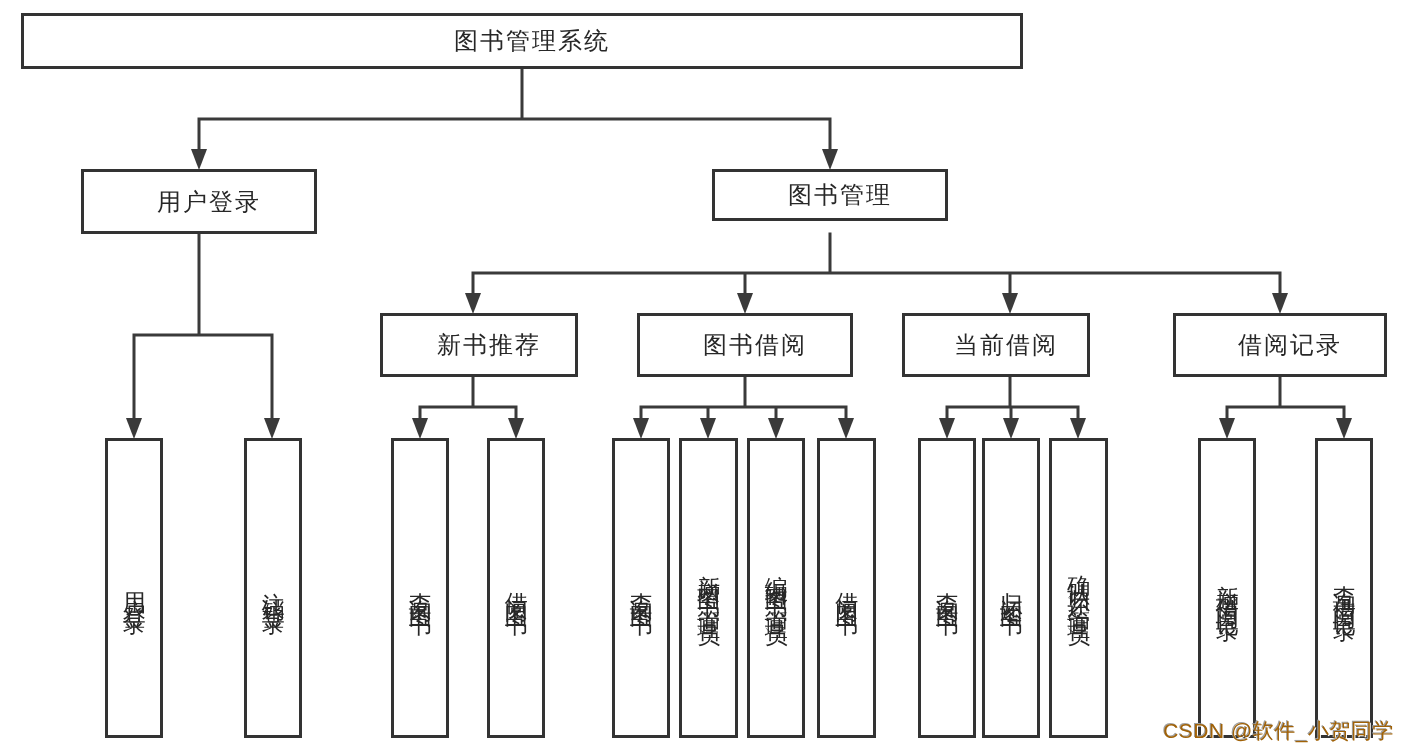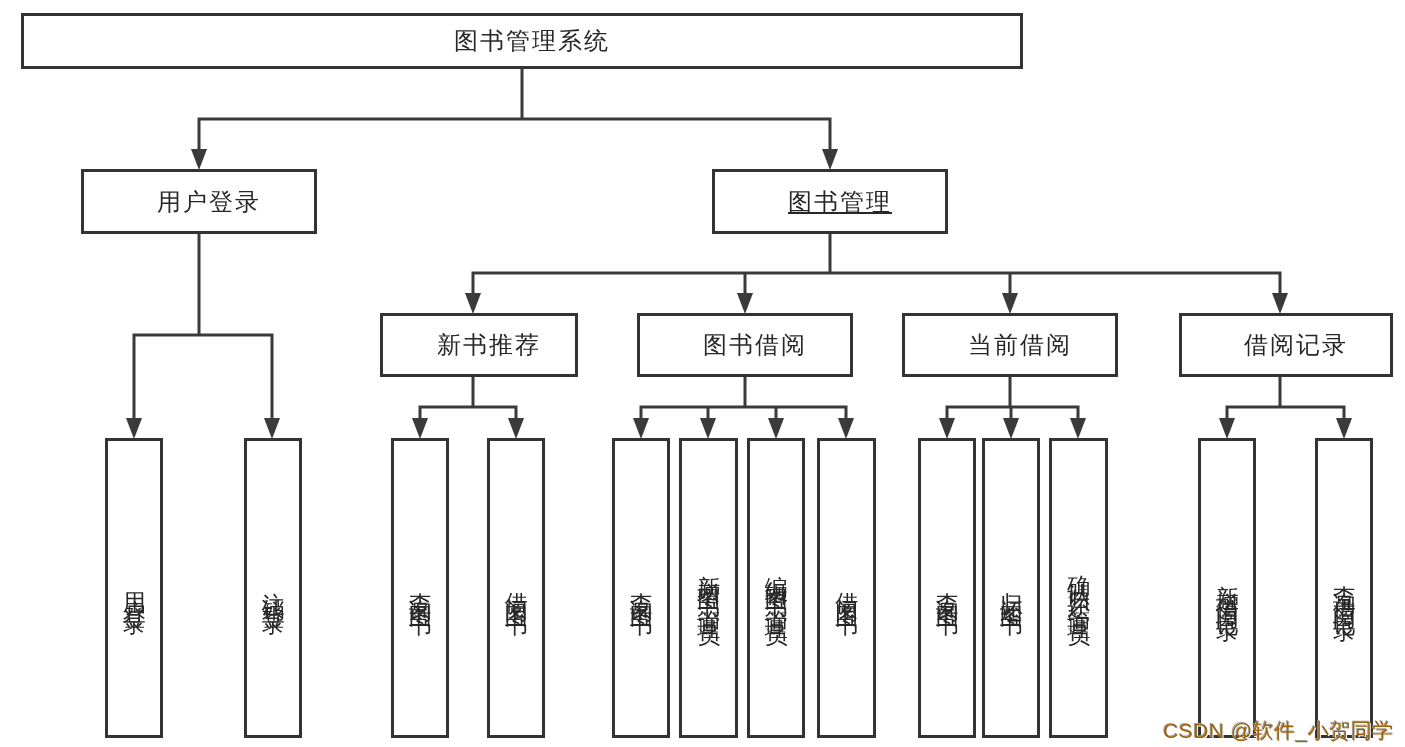--- a/index.html
+++ b/index.html
@@ -88,26 +88,26 @@
       <polygon points="1003,418 1019,418 1011,439"></polygon>
       <polygon points="1070,418 1086,418 1078,439"></polygon>
       <polygon points="1219,418 1235,418 1227,439"></polygon>
       <polygon points="1336,418 1352,418 1344,439"></polygon>
     </g>
   </svg>
 
   <div class="box h-box" style="left:21px; top:13px; width:1002px; height:56px;">图书管理系统</div>
 
   <div class="box h-box" style="left:81px; top:169px; width:236px; height:65px;">用户登录</div>
-  <div class="box h-box" style="left:712px; top:169px; width:236px; height:65px;text-decoration:underline;">图书管理</div>
+  <div class="box h-box" style="left:712px; top:169px; width:236px; height:52px;">图书管理</div>
 
   <div class="box h-box" style="left:380px; top:313px; width:198px; height:64px;">新书推荐</div>
   <div class="box h-box" style="left:637px; top:313px; width:216px; height:64px;">图书借阅</div>
-  <div class="box h-box" style="left:902px; top:313px; width:216px; height:64px;">当前借阅</div>
-  <div class="box h-box" style="left:1173px; top:313px; width:214px; height:64px;margin-left:6px;">借阅记录</div>
+  <div class="box h-box" style="left:902px; top:313px; width:188px; height:64px;">当前借阅</div>
+  <div class="box h-box" style="left:1173px; top:313px; width:214px; height:64px;">借阅记录</div>
 
   <div class="box v-box" style="left:105px; top:438px; width:58px; height:300px;">用户登录</div>
   <div class="box v-box" style="left:244px; top:438px; width:58px; height:300px;">注销登录</div>
 
   <div class="box v-box" style="left:391px; top:438px; width:58px; height:300px;">查询图书</div>
   <div class="box v-box" style="left:487px; top:438px; width:58px; height:300px;">借阅图书</div>
 
   <div class="box v-box" style="left:612px; top:438px; width:58px; height:300px;">查询图书</div>
   <div class="box v-box" style="left:679px; top:438px; width:59px; height:300px;">新增图书（管理员）</div>
   <div class="box v-box" style="left:747px; top:438px; width:58px; height:300px;">编辑图书（管理员）</div>

